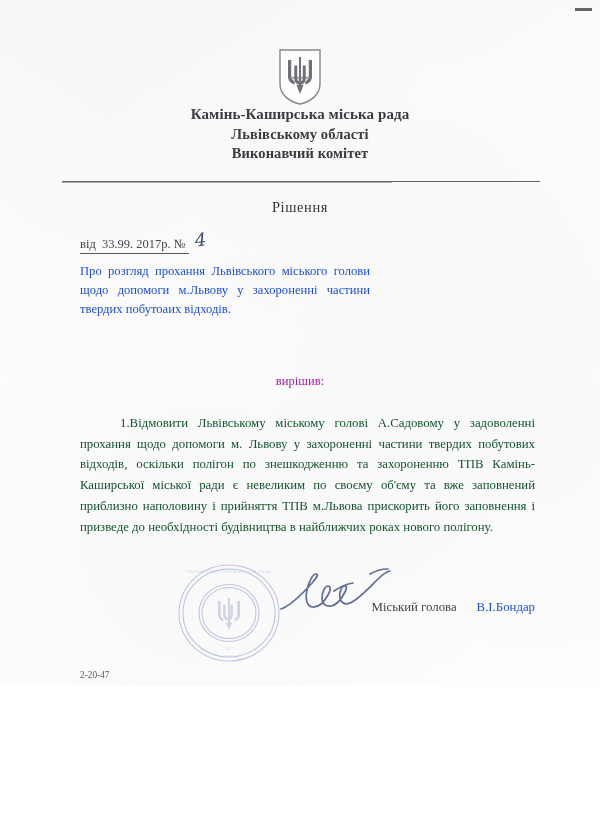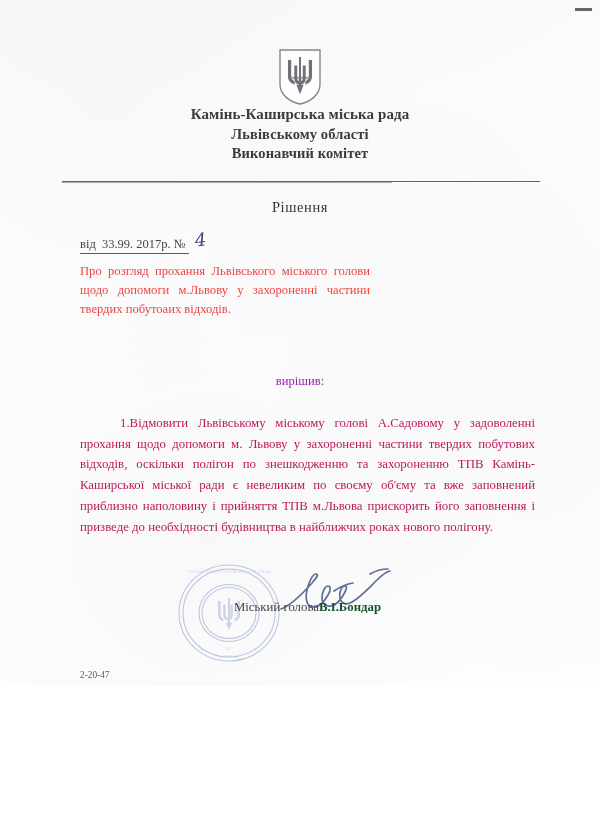--- a/index.html
+++ b/index.html
@@ -138,21 +138,21 @@
 
   
   .subject {
     position: absolute;
     top: 262px;
     left: 80px;
     width: 290px;
     font-size: 12.6px;
     line-height: 1.52;
     text-align: justify;
-    color: #ef4444;
+    color: #1d4ed8;
   }
 
   
   .preamble {
     position: absolute;
     top: 330px;
     left: 80px;
     width: 455px;
     font-size: 12.8px;
     line-height: 1.55;
@@ -174,37 +174,37 @@
   
   .body-item {
     position: absolute;
     top: 413px;
     left: 80px;
     width: 455px;
     font-size: 12.8px;
     line-height: 1.62;
     text-align: justify;
     text-indent: 40px;
-    color: #be185d;
+    color: #14532d;
   }
 
   
   .sig-row {
     position: absolute;
     top: 600px;
     left: 80px;
     width: 455px;
     display: flex;
-    justify-content: center;
+    justify-content: flex-end;
     align-items: baseline;
     font-size: 12.8px;
     color: #43434b;
   }
 
-  .sig-name { font-weight: bold; color: #14532d; }
+  .sig-name { font-weight: normal; color: #1d4ed8; margin-left: 20px; }
 
   
   .stamp {
     position: absolute;
     left: 175px;
     top: 562px;
     width: 108px;
     height: 103px;
     opacity: 0.55;
     pointer-events: none;

